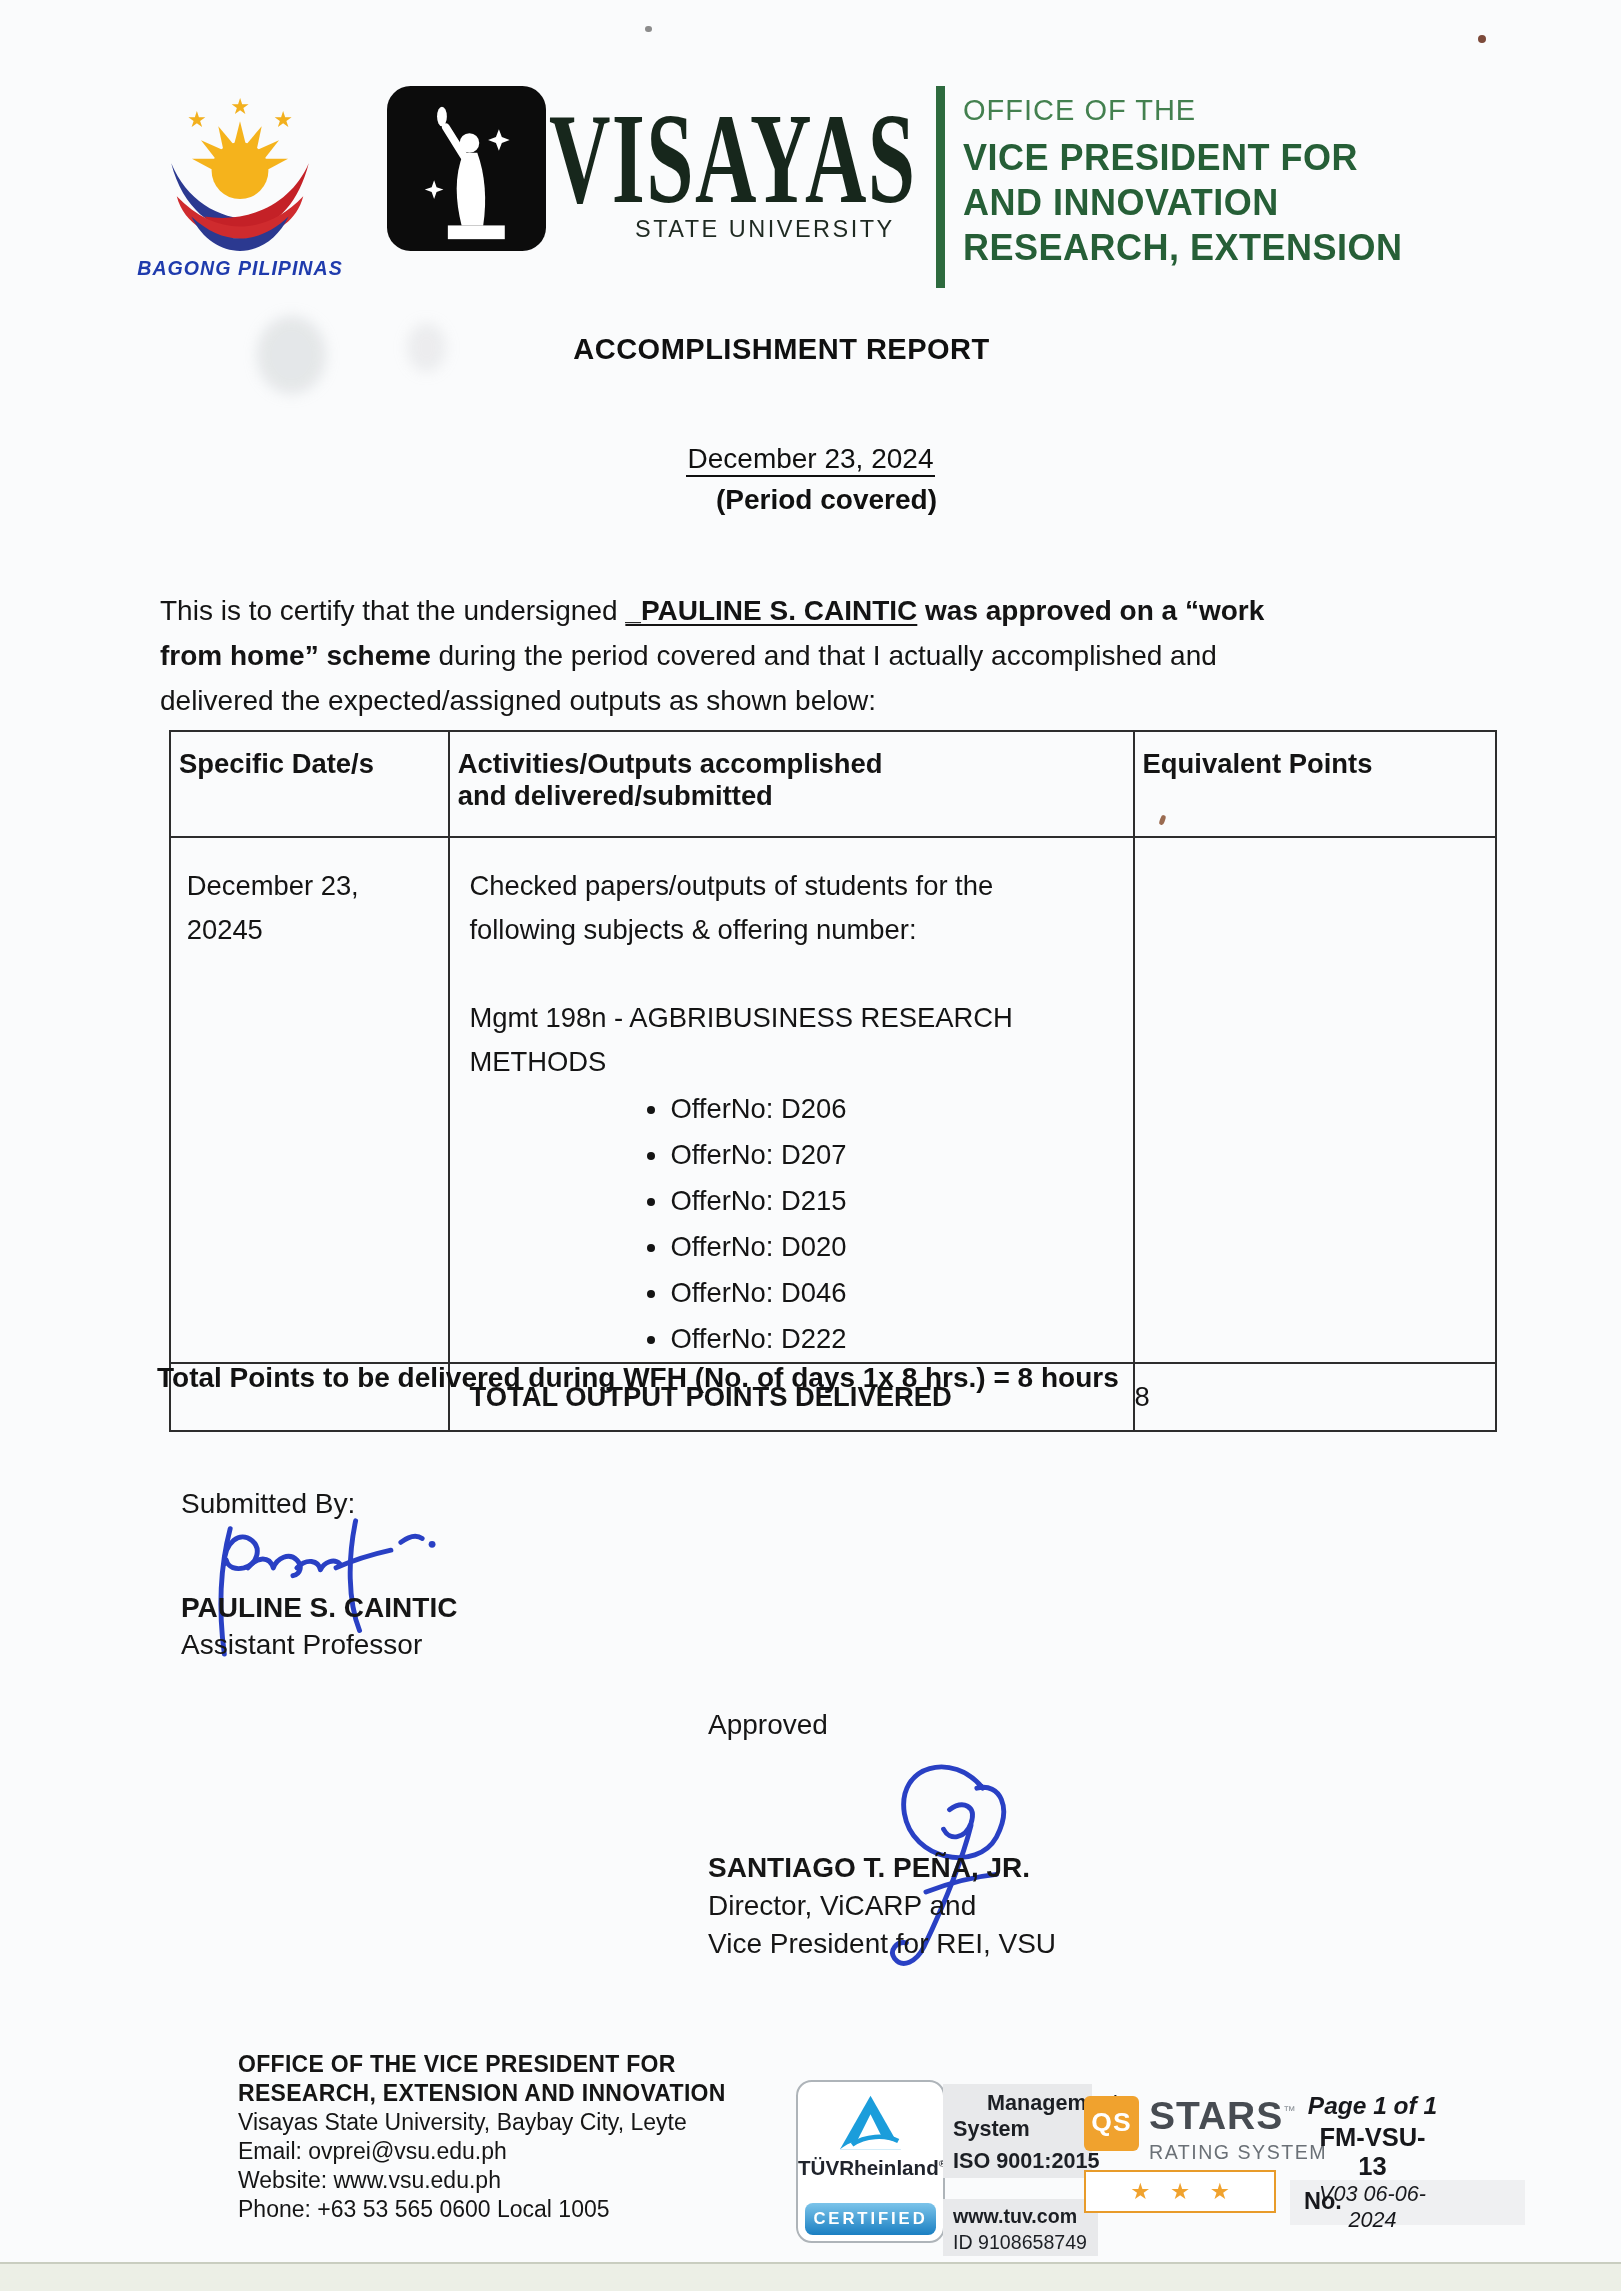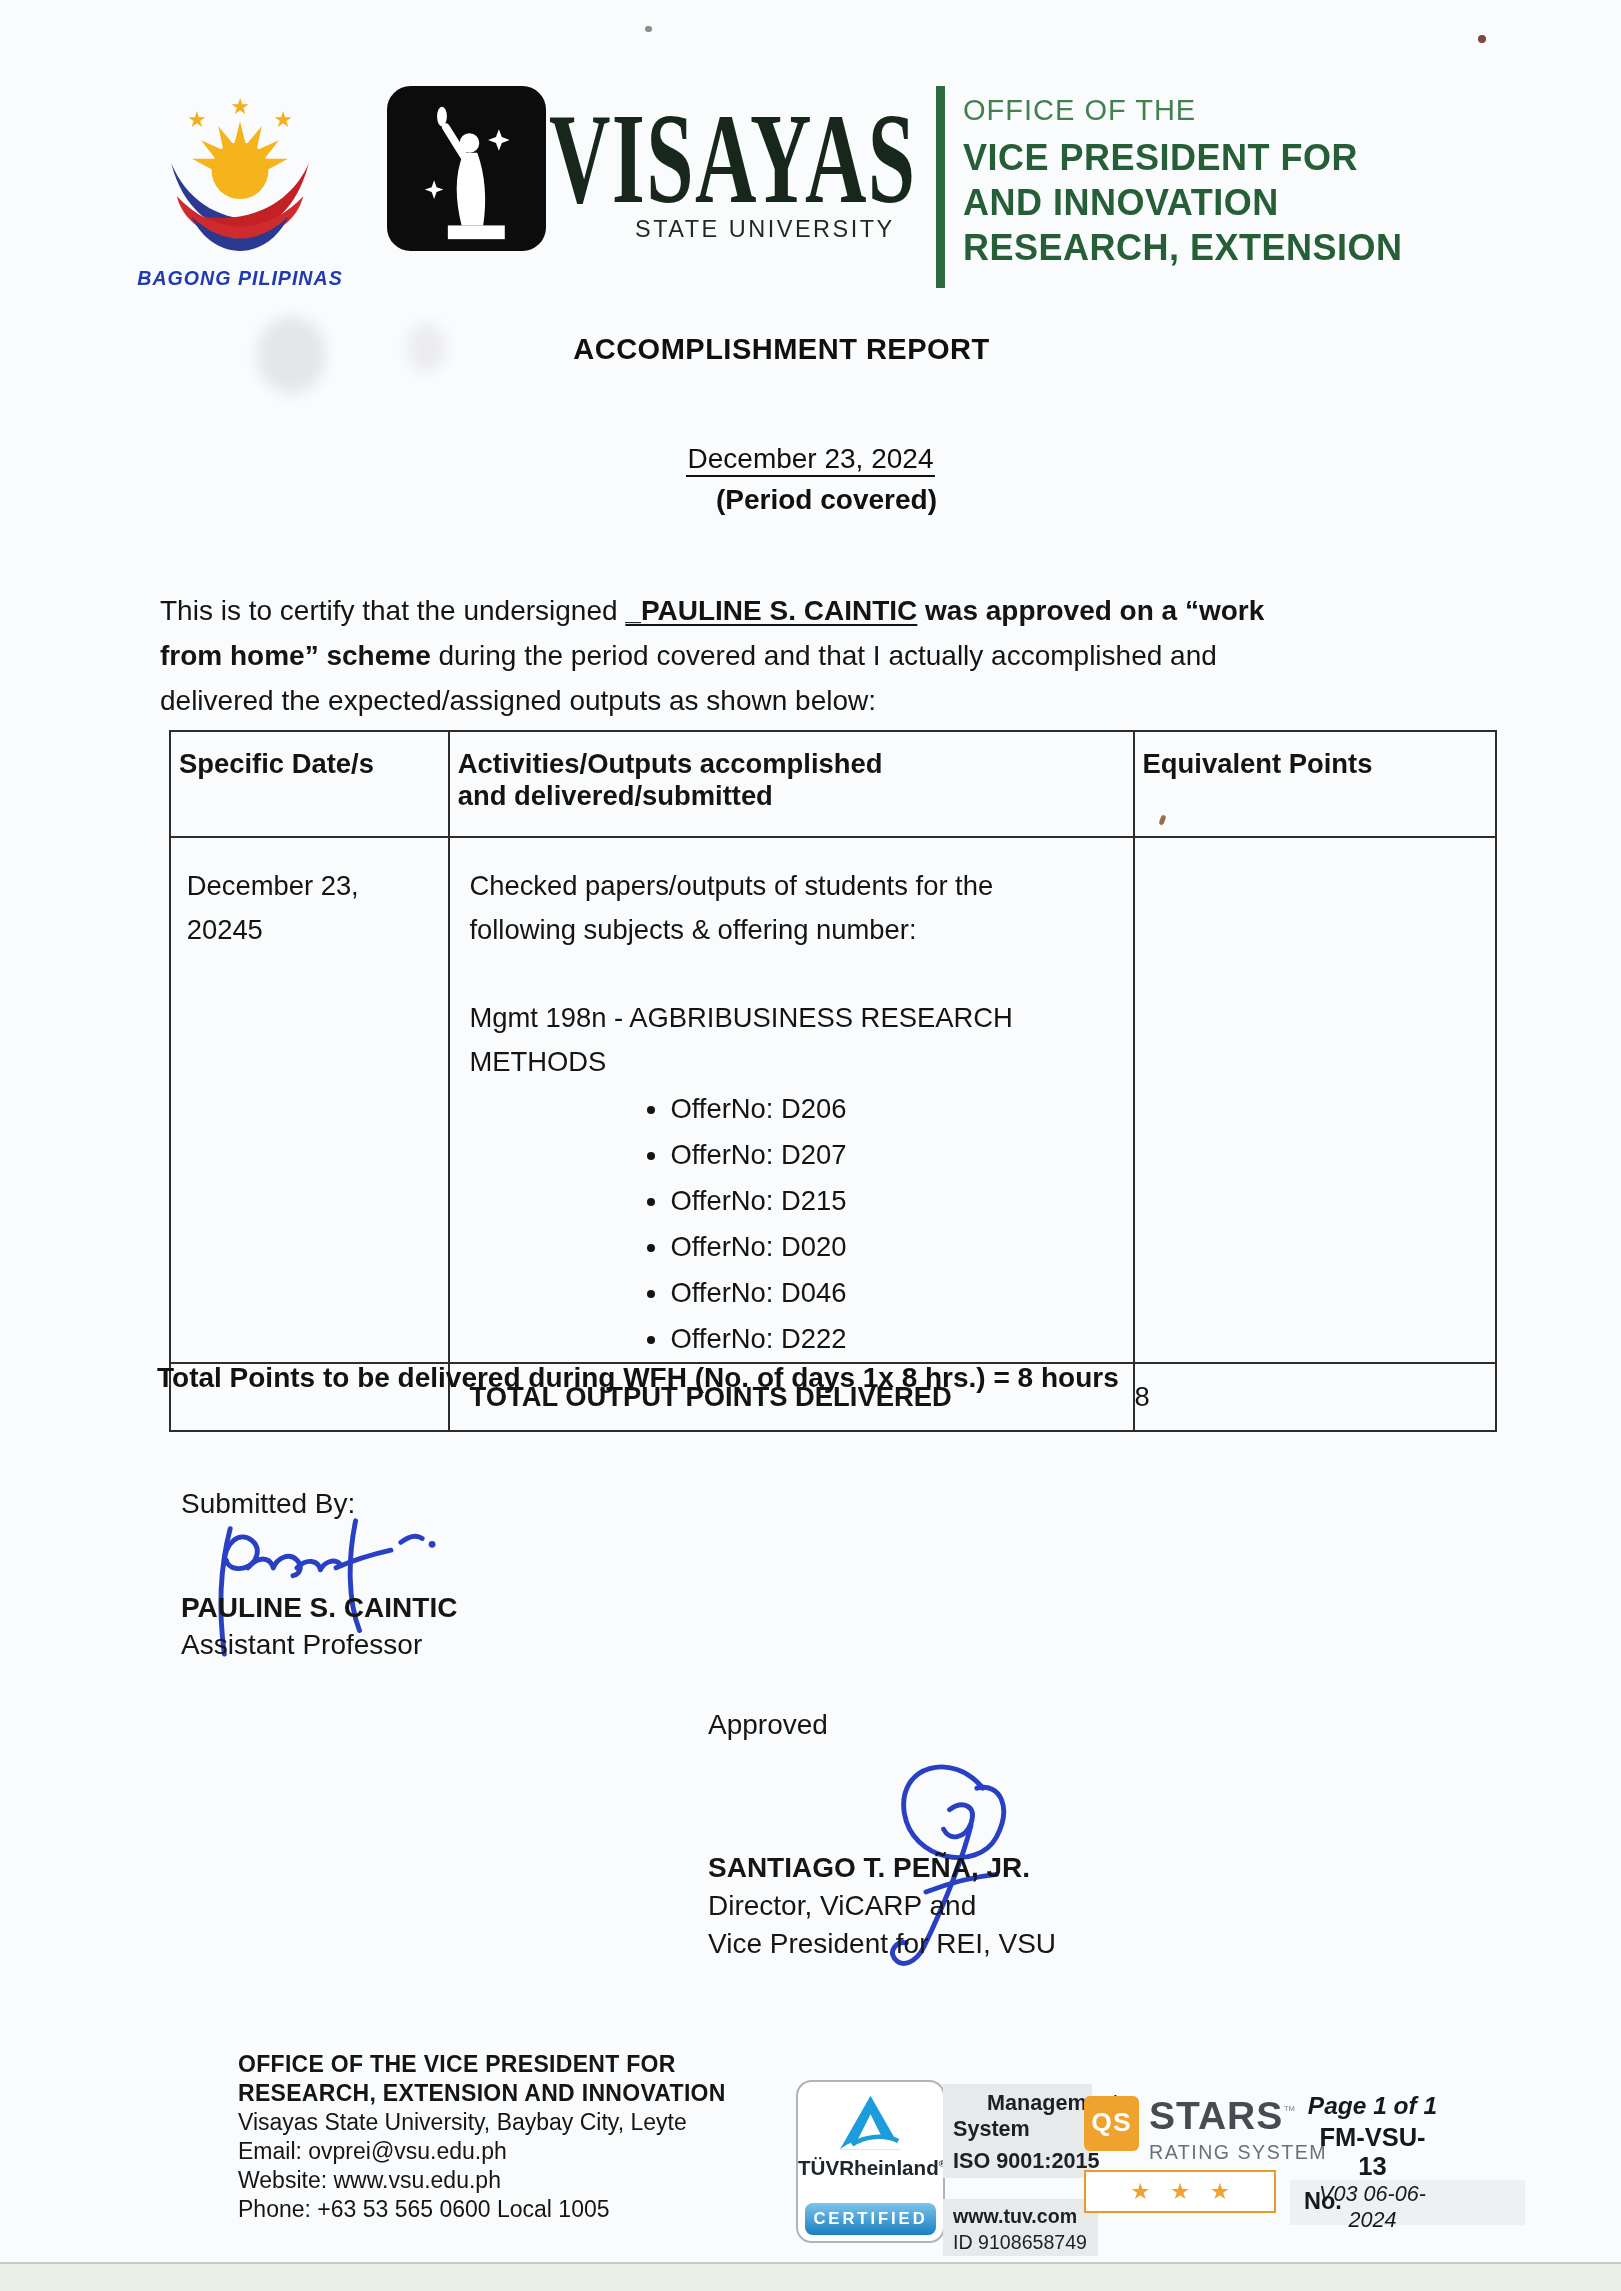--- a/index.html
+++ b/index.html
@@ -6,21 +6,21 @@
   body{
     width:1621px;height:2292px;position:relative;overflow:hidden;
     background:#fafbfc;
     font-family:"Liberation Sans", sans-serif;
     color:#161616;
   }
   .abs{position:absolute;}
   
   .bagong{left:132px;top:90px;width:216px;text-align:center;}
   .bagong svg{display:block;margin:0 auto;}
-  .bagong-label{font-size:19.6px;font-weight:800;font-style:italic;color:#1f3bad;letter-spacing:1px;margin-top:12px;}
+  .bagong-label{font-size:19.6px;font-weight:800;font-style:italic;color:#1f3bad;letter-spacing:1px;margin-top:2px;}
   .vsu-badge{left:387px;top:86px;}
   .visayas{left:549px;top:94px;font-family:"Liberation Serif", serif;font-size:129px;line-height:1;
     font-weight:600;color:#17271c;letter-spacing:2px;transform:scaleX(.66);transform-origin:left top;white-space:nowrap;}
   .stateuni{left:635px;top:216px;font-size:23.5px;letter-spacing:2.5px;font-weight:500;color:#1f2a22;white-space:nowrap;}
   .green-bar{left:936px;top:86px;width:8.8px;height:202px;background:#2d6a3e;}
   .office{left:963px;top:96px;line-height:1;}
   .office-light{font-size:29px;font-weight:500;color:#43804f;letter-spacing:1px;margin-bottom:9.8px;}
   .office-bold{font-size:36px;font-weight:800;color:#265f37;line-height:45px;letter-spacing:0.5px;}
   
   .doc-title{left:0;top:333px;width:1563px;text-align:center;font-size:29px;font-weight:700;letter-spacing:0.5px;color:#101010;}

